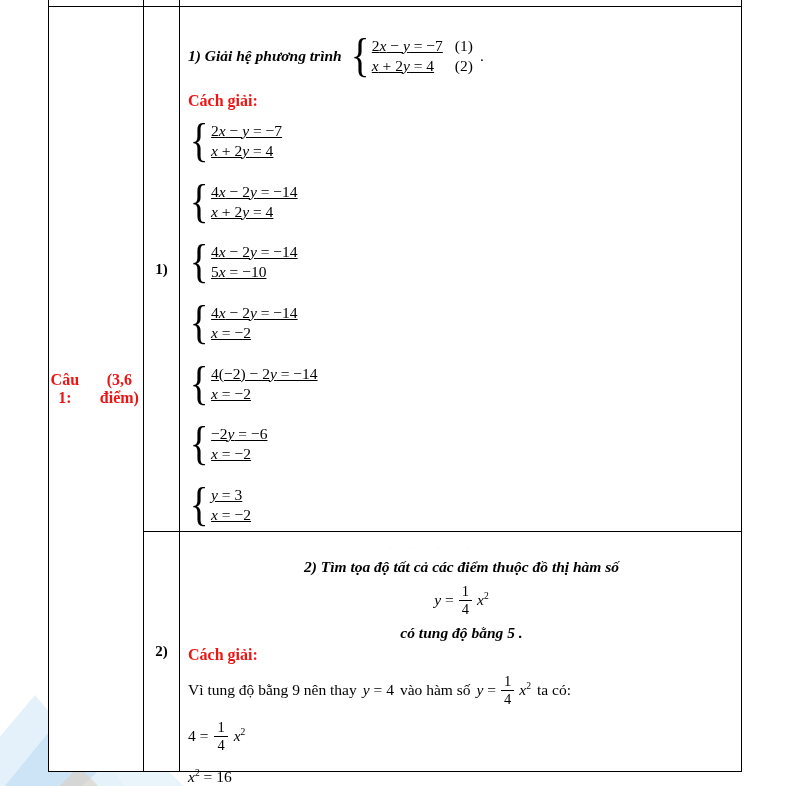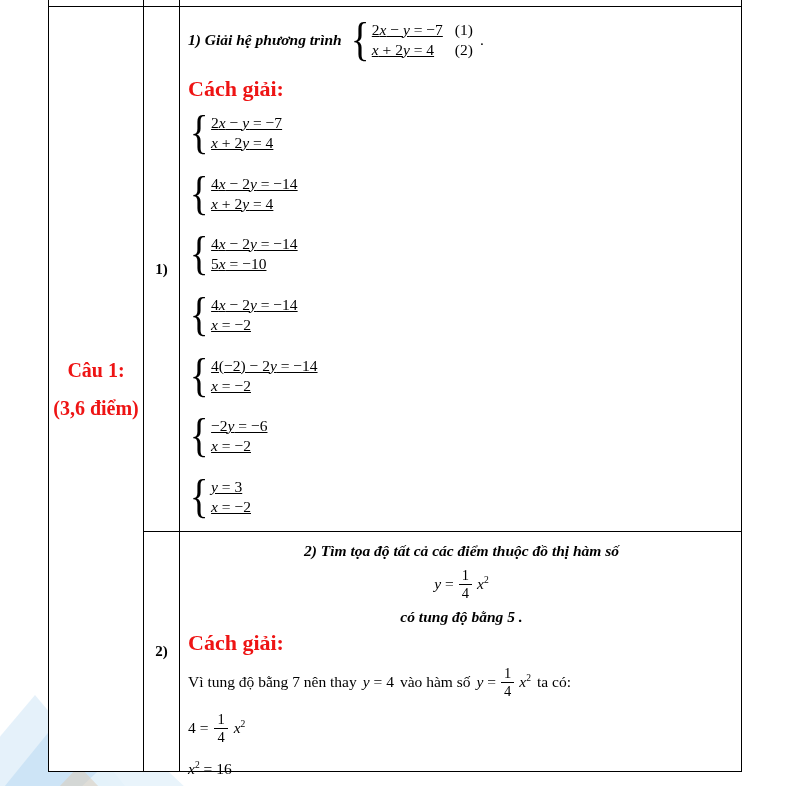--- a/index.html
+++ b/index.html
@@ -33,33 +33,33 @@
     grid-template-rows:30px 525px 239px;
     border:1.6px solid var(--line_black);
     background:#fff;
   }
   .cell{border-right:1.6px solid var(--line_black);border-bottom:1.6px solid var(--line_black);background:#fff;}
   .r0c1{grid-area:1/1;}
   .r0c2{grid-area:1/2;}
   .r0c3{grid-area:1/3;border-right:none;}
   .question-cell{
     grid-area:2/1/4/2;border-bottom:none;
-    display:flex;flex-direction:column;justify-content:center;align-items:center;gap:15px;
-    color:var(--accent_red);font-weight:bold;font-size:20px;text-align:center;
+    display:flex;justify-content:center;align-items:center;gap:15px;
+    color:var(--accent_red);font-weight:bold;font-size:16px;text-align:center;
   }
   .index-cell{display:flex;justify-content:center;align-items:center;font-weight:bold;font-size:15px;}
   .p1-index{grid-area:2/2;}
   .p1-content{grid-area:2/3;border-right:none;}
   .p2-index{grid-area:3/2;border-bottom:none;}
   .p2-content{grid-area:3/3;border-right:none;border-bottom:none;}
-  .content-cell{padding:10px 6px 0 8px;font-size:15.5px;}
+  .content-cell{padding:10px 6px 0 8px;font-size:15.5px;margin-top:16px;}
   
   .bold-it{font-weight:bold;font-style:italic;}
   .red{color:var(--accent_red);font-weight:bold;}
-  .method{margin:13px 0 9px 0;font-size:22px;}
+  .method{margin:13px 0 9px 0;font-size:16px;}
   
   .math i{font-style:italic;}
   sup{font-size:0.62em;vertical-align:super;line-height:0;}
   .system{display:inline-flex;align-items:center;}
   .brace{
     font-family:"Liberation Serif","DejaVu Serif",serif;
     font-size:46px;font-weight:400;line-height:0.95;
     transform:scaleX(.85);margin-right:1px;
   }
   .sys-lines{display:flex;flex-direction:column;}
@@ -196,21 +196,21 @@
             <span class="den">4</span>
           </span>
         <span><i>x</i><sup>2</sup></span>
       </span>
       <span class="bold-it">có tung độ bằng 5 .</span>
     </div>
 
     <div class="method red" style="margin:4px 0 6px 0;">Cách giải:</div>
 
     <div class="body-line math">
-      <span>Vì tung độ bằng 7 nên thay</span>
+      <span>Vì tung độ bằng 9 nên thay</span>
       <span><i>y</i> = 4</span>
       <span>vào hàm số</span>
       <span class="math-inline">
         <span><i>y</i> =</span>
         <span class="frac">
             <span class="num">1</span>
             <span class="den">4</span>
           </span>
         <span><i>x</i><sup>2</sup></span>
       </span>

